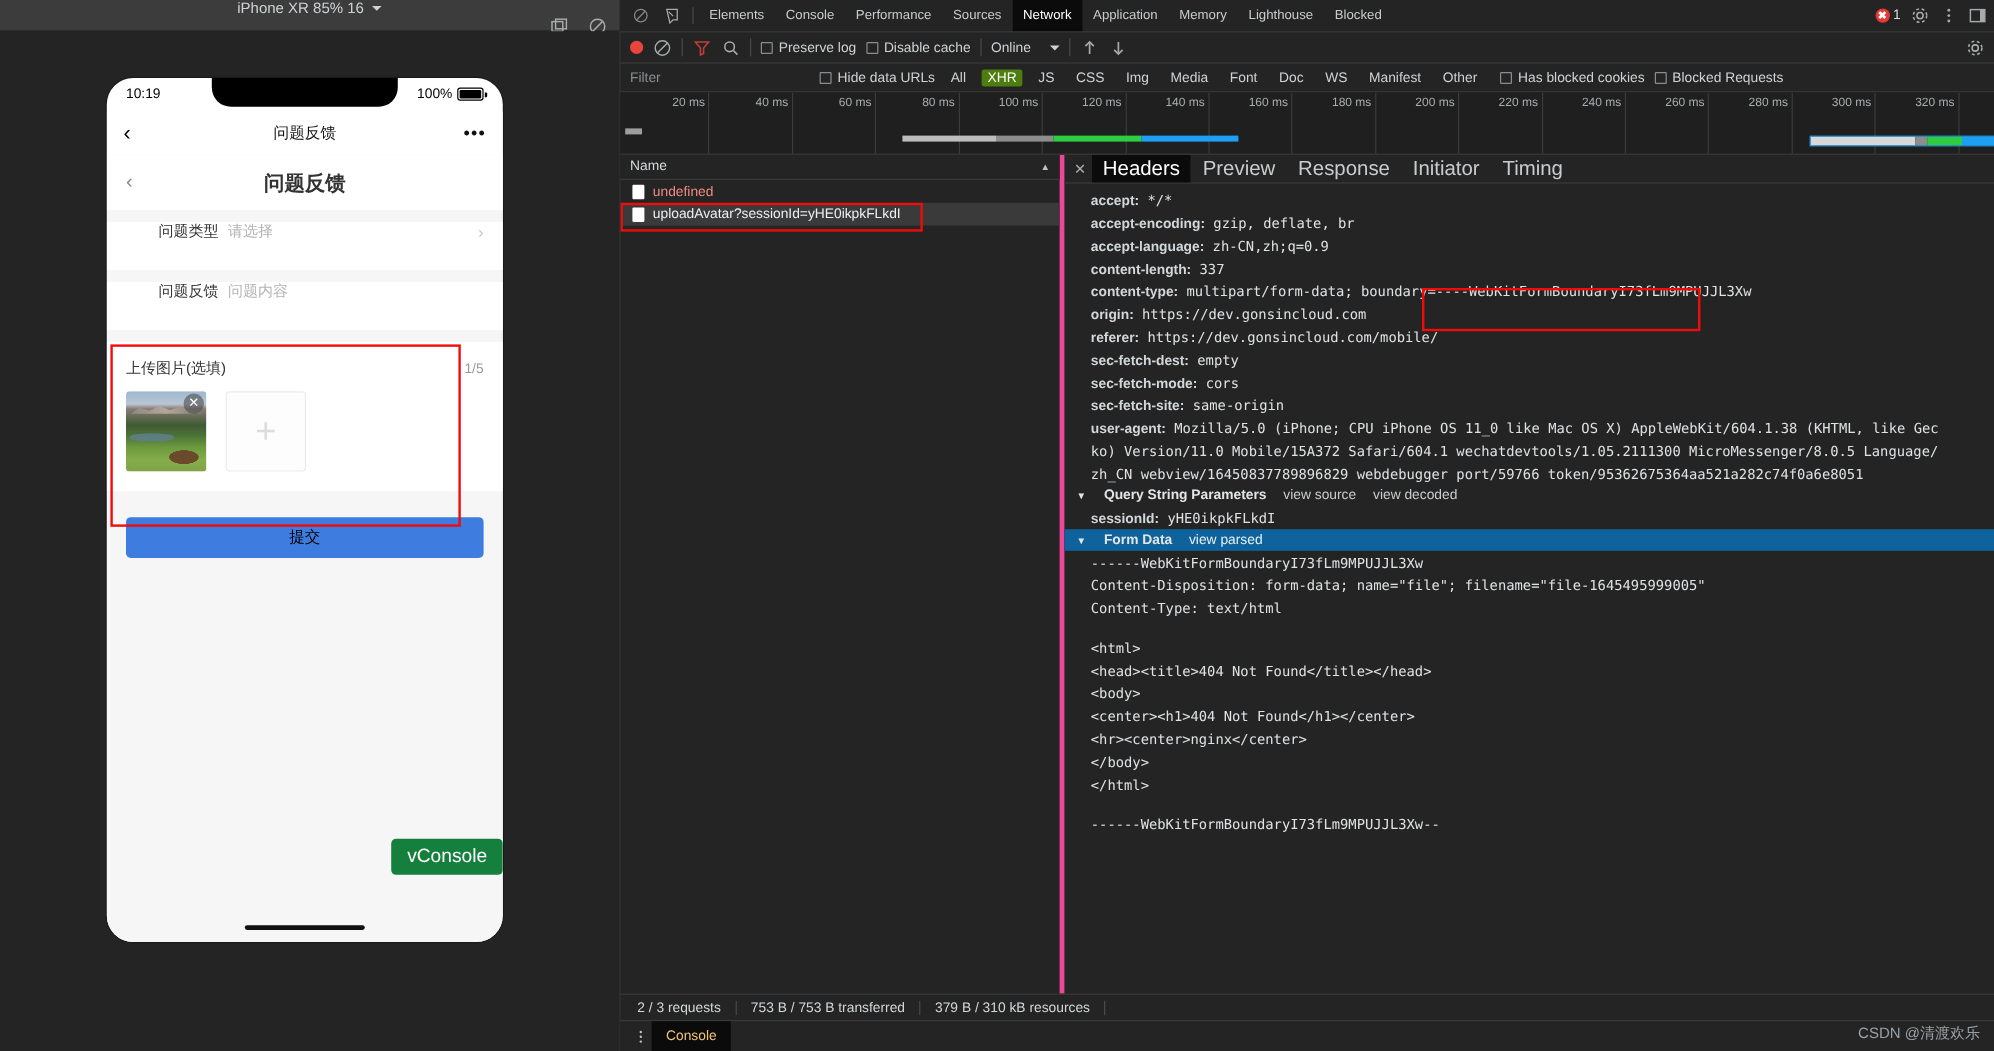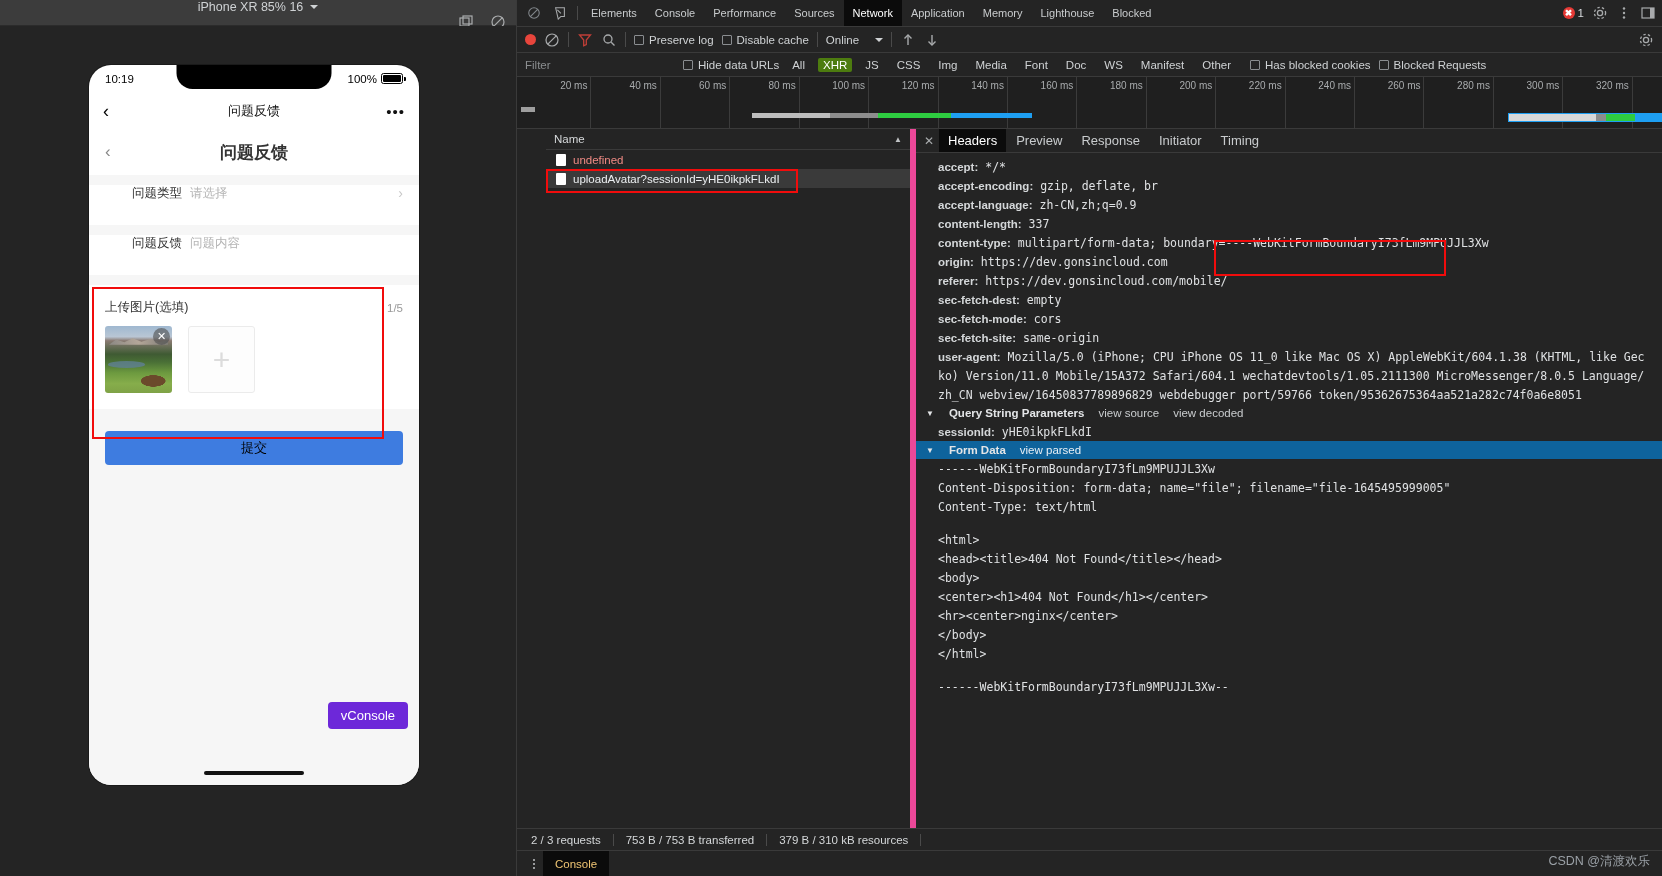--- a/index.html
+++ b/index.html
@@ -177,23 +177,23 @@
 
   .submit-btn {
     margin: 22px 16px 0;
     height: 34px; border-radius: 4px;
     background: #3e7ce0; color: #000000;
     display: flex; align-items: center; justify-content: center;
     font-size: 13px; cursor: pointer;
   }
 
   .vconsole {
-    position: absolute; right: 11px; bottom: 56px;
-    background: #6d28d9; color: #fff;
-    font-size: 13px; padding: 6px 13px;
+    position: absolute; right: 0px; bottom: 56px;
+    background: #15803d; color: #fff;
+    font-size: 16px; padding: 6px 13px;
     border-radius: 4px; cursor: pointer;
   }
   .home-indicator {
     position: absolute; left: 50%; transform: translateX(-50%);
     bottom: 10px; width: 100px; height: 4px;
     background: #111; border-radius: 3px;
   }
 
   
   .devtools {
@@ -270,24 +270,23 @@
   .ov-tick span {
     position: absolute; right: 4px; top: 3px;
     color: #a9acae; font-size: 10px; white-space: nowrap;
   }
   .ov-bar { position: absolute; height: 5px; }
   .ov-seg { position: absolute; top: 0; height: 100%; }
 
   .main-split { flex: 1; display: flex; min-height: 0; }
   .req-list {
     width: 370px; flex: 0 0 370px;
-    border-right: 6px solid #ec4899;
+    border-right: 4px solid #ec4899;
     display: flex; flex-direction: column;
     min-height: 0;
-    margin-left: 29px;
   }
   .rl-header {
     height: 21px; display: flex; align-items: center;
     border-bottom: 1px solid #3a3a3a;
     padding: 0 8px; color: #d6d9db; font-size: 11.5px;
     background: #242424;
   }
   .rl-sort { margin-left: auto; font-size: 8px; color: #c0c3c5; }
   .rl-rows { flex: 1; overflow: hidden; position: relative; }
   .rl-row {
@@ -309,21 +308,21 @@
   .detail {
     flex: 1; display: flex; flex-direction: column; min-width: 0;
   }
   .detail-tabs {
     height: 24px; display: flex; align-items: center; gap: 1px;
     border-bottom: 1px solid #3a3a3a; padding-left: 4px;
   }
   .dclose { width: 18px; text-align: center; color: #a9acae; cursor: pointer; font-size: 12px; }
   .dtab {
     padding: 0 9px; height: 100%; display: flex; align-items: center;
-    font-size: 13px; color: #c9ccce; cursor: pointer;
+    font-size: 17px; color: #c9ccce; cursor: pointer;
   }
   .dtab.active { background: #0b0b0b; color: #fff; }
 
   .detail-body {
     flex: 1; overflow: hidden;
     padding: 4px 0 0 0;
     font-size: 11.5px;
     position: relative;
   }
   .hdr-line {

